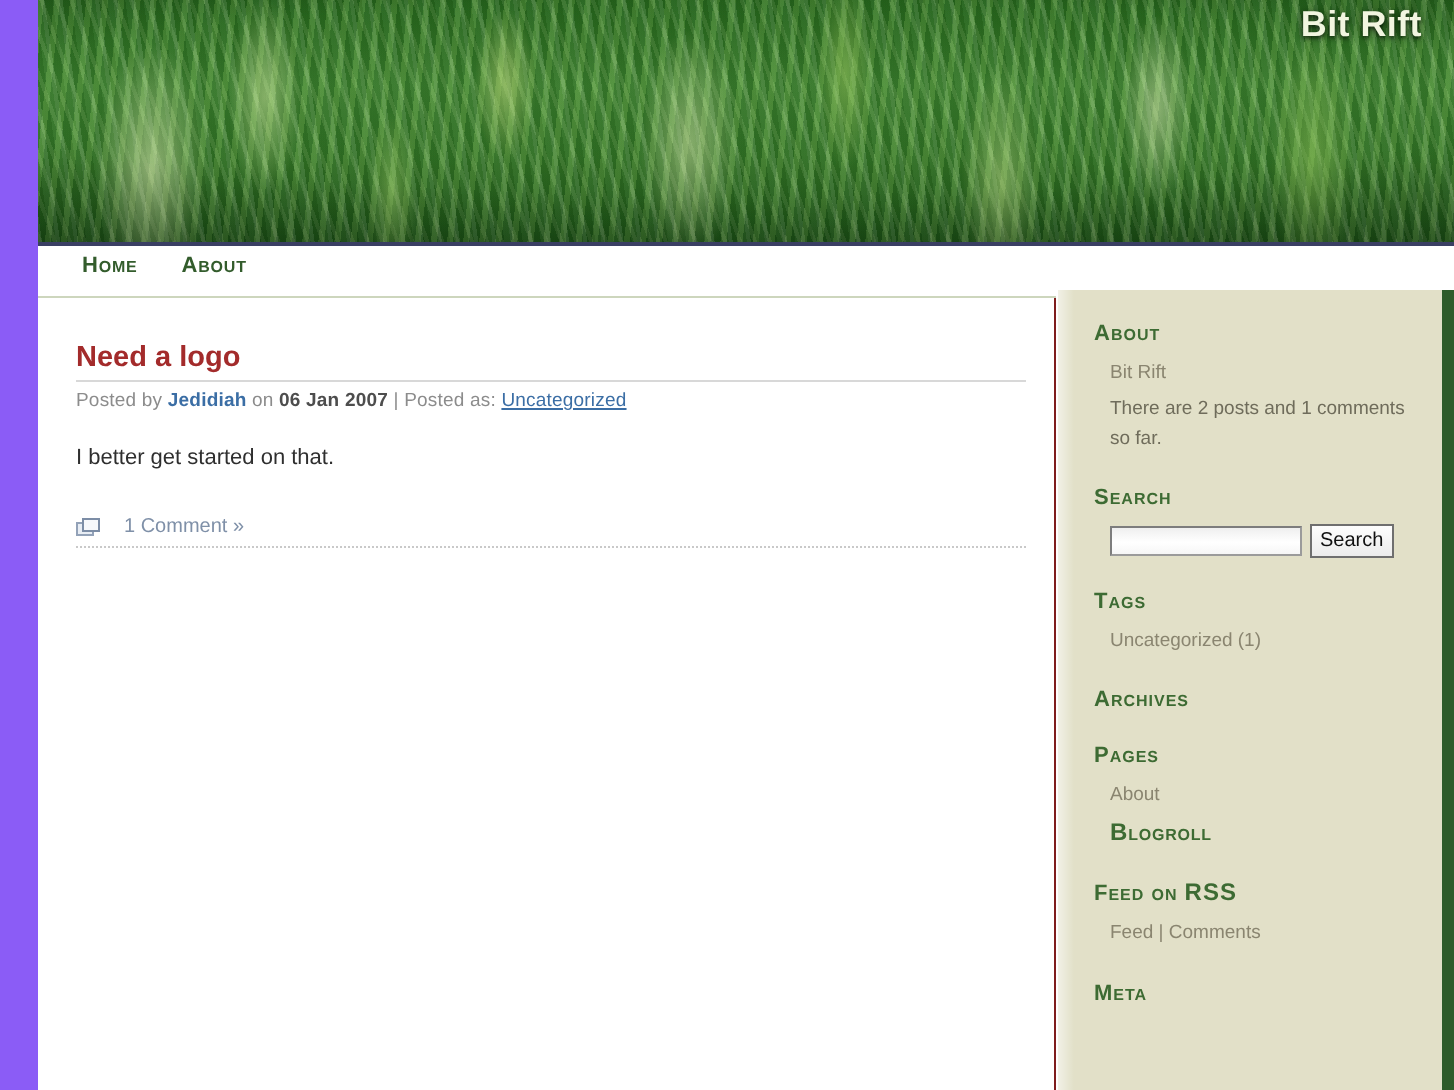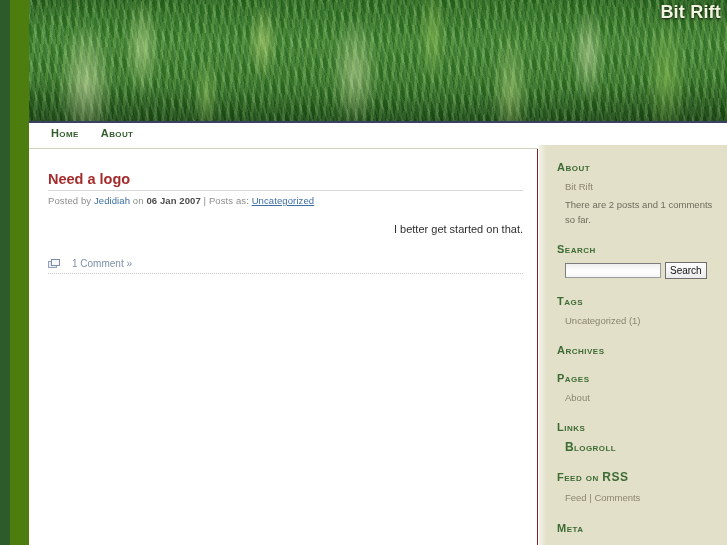--- a/index.html
+++ b/index.html
@@ -11,22 +11,21 @@
     height: 545px;
     background: #2e5b2a;
     font-family: "Liberation Sans", sans-serif;
     overflow: hidden;
   }
 
   #page {
     position: relative;
     width: 649px;
     height: 545px;
-    background: #4d7c0f;
-    margin-left: 10px;
+    background: #8b5cf6;
   }
 
   
   .header-wrap {
     position: absolute;
     left: 19px;
     top: 0;
     width: 708px;
     height: 123px;
     overflow: hidden;
@@ -152,33 +151,32 @@
     margin-bottom: 16px;
     letter-spacing: 0.1px;
   }
   .post-meta .strong {
     color: #4d4d4d;
     font-weight: bold;
   }
   .post-meta a {
     color: #3b6ea5;
     text-decoration: none;
-    font-weight: normal;
+    font-weight: bold;
     cursor: pointer;
   }
   .post-meta a.tag {
     font-weight: normal;
     text-decoration: underline;
   }
   .post-body {
     font-size: 11px;
     color: #2f2f2f;
     margin-bottom: 20px;
     line-height: 1.45;
-    text-align: right;
   }
   .comment-line {
     display: flex;
     align-items: center;
     gap: 13px;
     font-size: 10px;
     color: #7f90a8;
     margin-bottom: 4px;
   }
   .comment-icon {
@@ -319,21 +317,21 @@
 
     <div class="content">
       <h1 class="post-title">Need a logo</h1>
       <div class="title-rule"></div>
       <div class="post-meta">
         <span>Posted by</span>
         <a>Jedidiah</a>
         <span>on</span>
         <span class="strong">06 Jan 2007</span>
         <span>|</span>
-        <span>Posts as:</span>
+        <span>Posted as:</span>
         <a class="tag">Uncategorized</a>
       </div>
       <div class="post-body">I better get started on that.</div>
       <div class="comment-line">
         <span class="comment-icon">
           <span class="b1"></span>
             <span class="b2"></span>
         </span>
         <a class="comment-link">1 Comment »</a>
       </div>
@@ -357,21 +355,20 @@
         <a>Uncategorized (1)</a>
       </div>
 
       <div class="sb-head spaced">Archives</div>
 
       <div class="sb-head spaced">Pages</div>
       <div class="sb-item">
         <a>About</a>
       </div>
 
-      <div class="sb-head spaced">Links</div>
       <a class="sb-sub">Blogroll</a>
 
       <div class="sb-head spaced rss-head">
         <span>Feed on</span>
         <span class="rss-word">RSS</span>
       </div>
       <div class="sb-item">
         <a>Feed</a>
         <span>|</span>
         <a>Comments</a>

